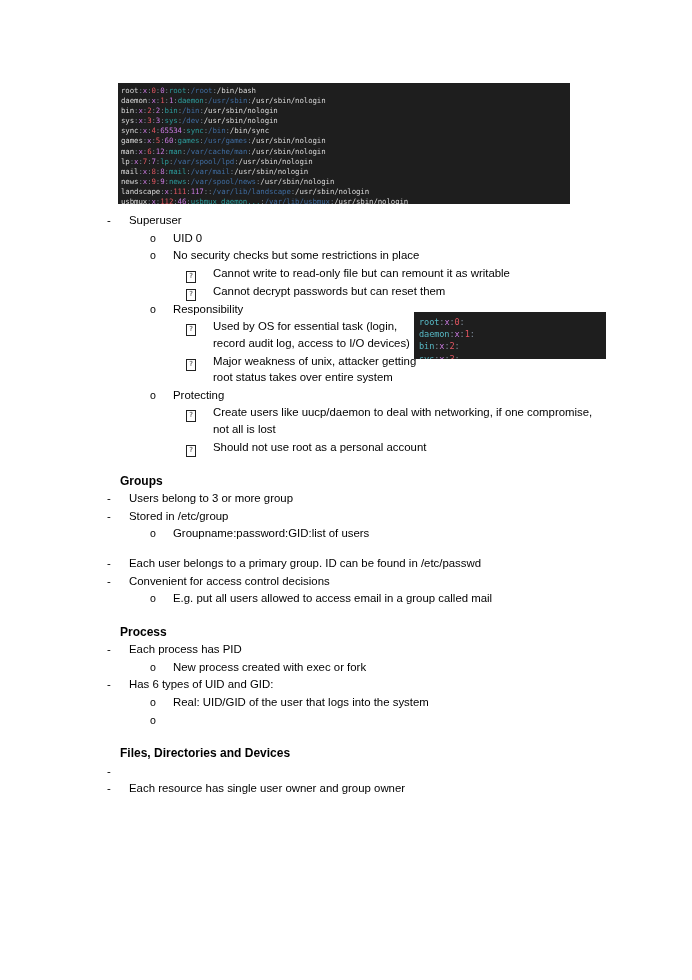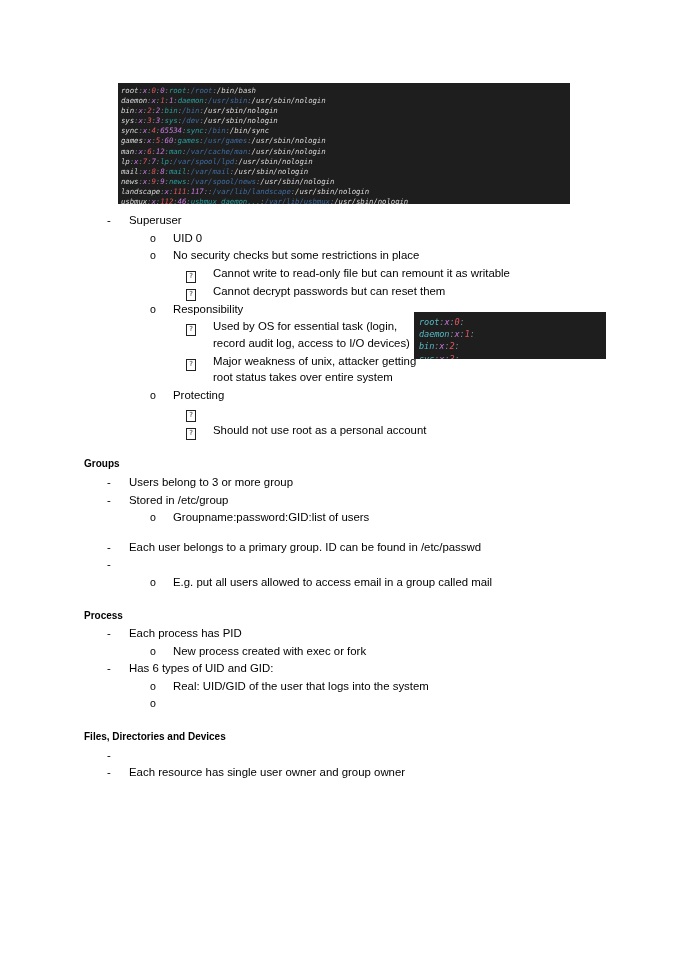--- a/index.html
+++ b/index.html
@@ -43,21 +43,21 @@
   }
   #terminal-group {
     left: 414px;
     top: 312px;
     width: 192px;
     height: 47px;
     font-size: 8.6px;
     line-height: 12.2px;
     padding: 4px 0 4px 5px;
   }
-  .t-line { display: block; font-style: italic; }
+  .t-line { display: block; }
   .c-user   { color: #d6d6d6; }
   .c-x      { color: #c678dd; }
   .c-uid    { color: #e05561; }
   .c-gid    { color: #c678dd; }
   .c-gecos  { color: #2c9a9a; }
   .c-home   { color: #3f6b9e; }
   .c-shell  { color: #d6d6d6; }
   .c-gname  { color: #56b6c2; }
   .c-members{ color: #d6d6d6; }
   .c-sep    { color: #7f8c9a; }
@@ -114,23 +114,23 @@
     line-height: 9px;
     text-align: center;
     color: #222;
     font-family: "DejaVu Sans", sans-serif;
     position: relative;
     top: 1px;
   }
 
   .heading {
     position: relative;
-    padding-left: 84px;
+    padding-left: 120px;
     font-weight: bold;
-    font-size: 10px;
+    font-size: 12px;
     line-height: 16.6px;
   }
 
   .spacer-lg { height: 17px; }
   .spacer-md { height: 12px; }
 
   b.emph { font-weight: bold; }
 </style>
 </head>
 <body>
@@ -185,20 +185,21 @@
       <span class="txt">Major weakness of unix, attacker getting root status takes over entire system</span>
     </div>
 
     <div class="row lvl2">
       <span class="marker">o</span>
       <span class="txt">Protecting</span>
     </div>
 
     <div class="row lvl3">
       <span class="marker"><span class="tofu">?</span></span>
+      <span class="txt">Create users like uucp/daemon to deal with networking, if one compromise, not all is lost</span>
     </div>
 
     <div class="row lvl3">
       <span class="marker"><span class="tofu">?</span></span>
       <span class="txt">Should not use root as a personal account</span>
     </div>
 
     <div class="spacer-lg"></div>
 
     <div class="heading">Groups</div>
@@ -220,20 +221,21 @@
 
     <div class="spacer-md"></div>
 
     <div class="row lvl1">
       <span class="marker">-</span>
       <span class="txt">Each user belongs to a primary group. ID can be found in /etc/passwd</span>
     </div>
 
     <div class="row lvl1">
       <span class="marker">-</span>
+      <span class="txt">Convenient for access control decisions</span>
     </div>
 
     <div class="row lvl2">
       <span class="marker">o</span>
       <span class="txt">E.g. put all users allowed to access email in a group called mail</span>
     </div>
 
     <div class="spacer-lg"></div>
 
     <div class="heading">Process</div>

